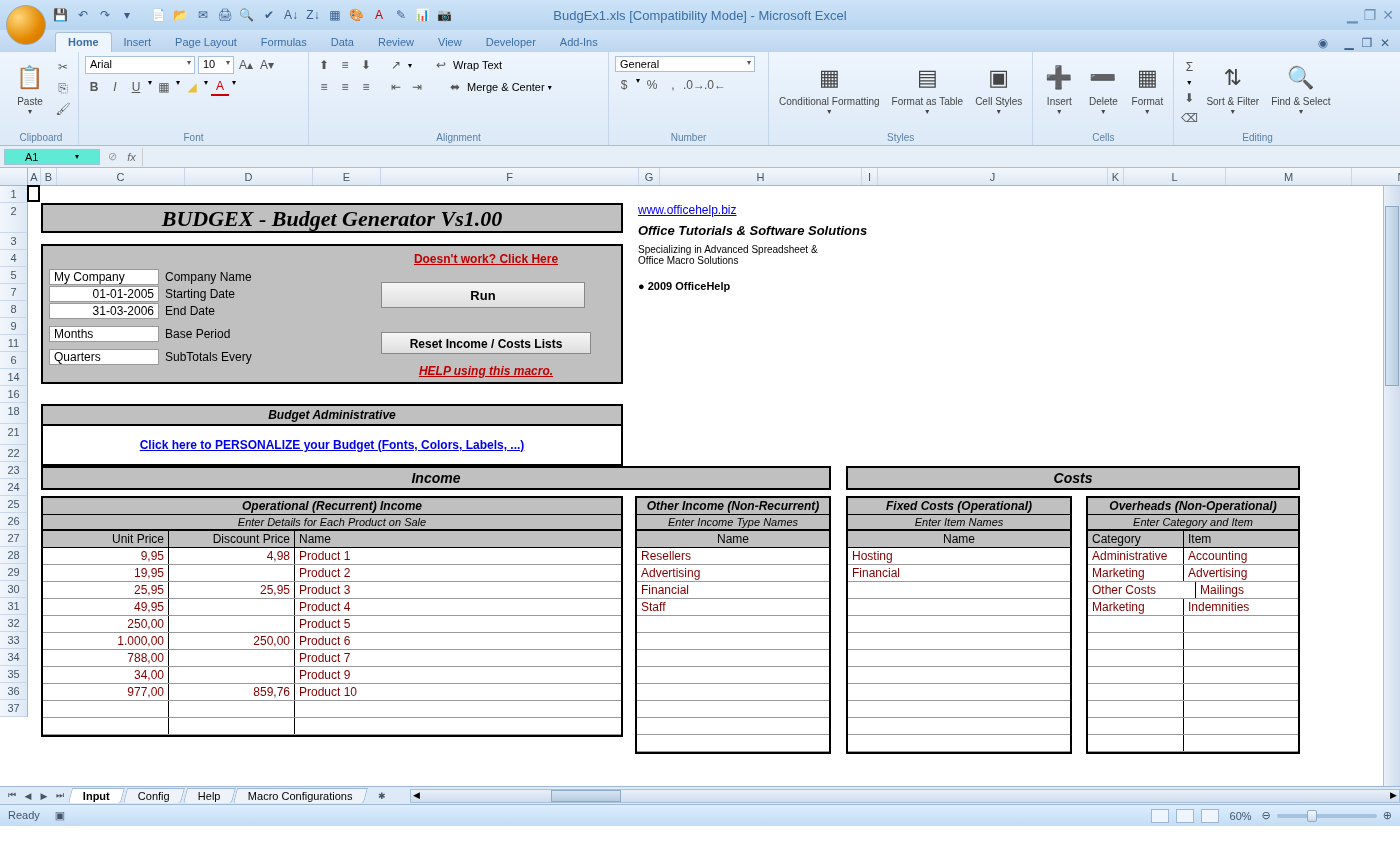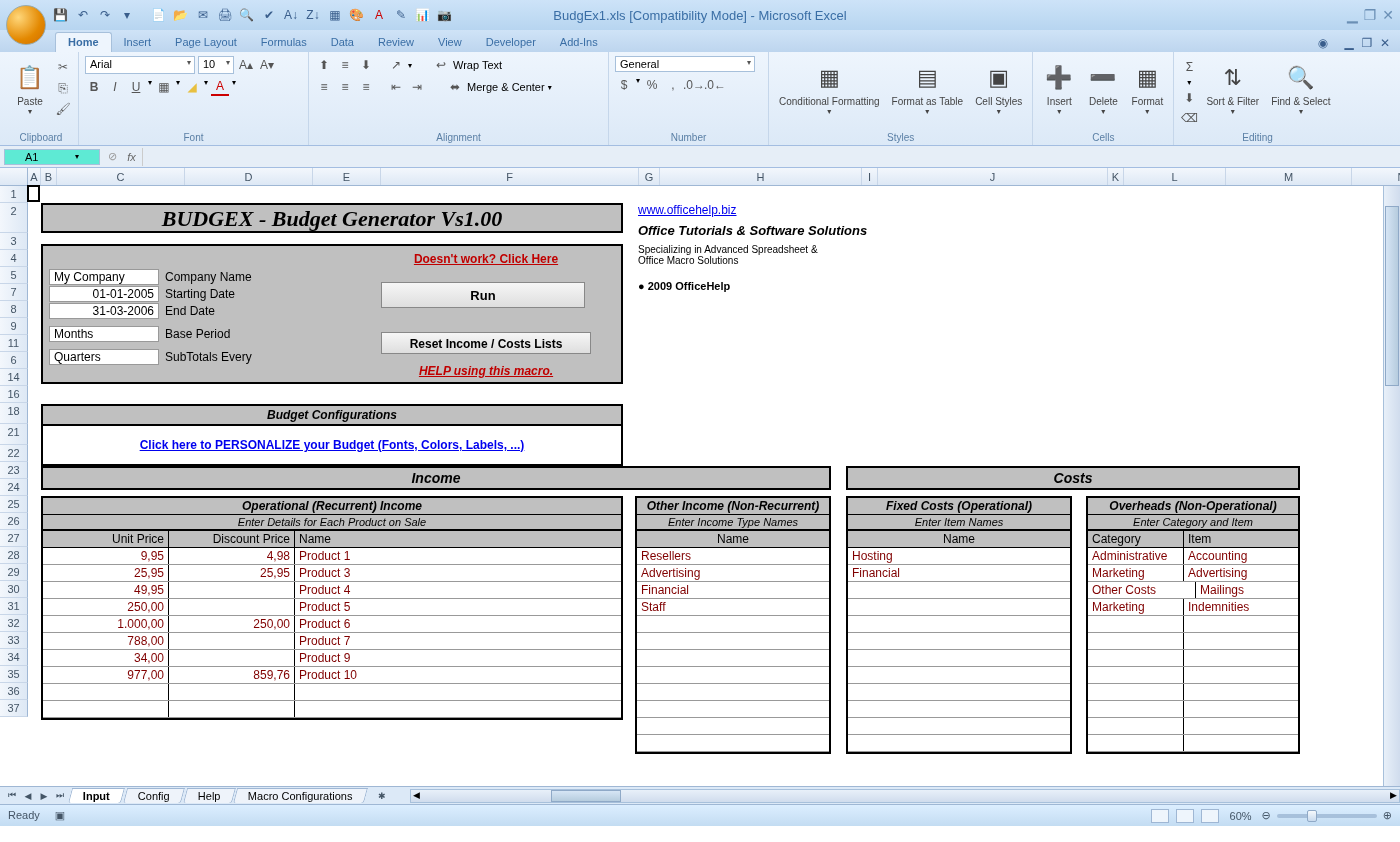--- a/index.html
+++ b/index.html
@@ -404,40 +404,45 @@
 
     <div class="ext-box">
       <a class="ext-link">www.officehelp.biz</a>
       <div class="ext-bold">Office Tutorials &amp; Software Solutions</div>
       <div class="ext-small">Specializing in Advanced Spreadsheet &amp;</div>
       <div class="ext-small" style="margin-top:0">Office Macro Solutions</div>
       <div class="ext-copy">● 2009 OfficeHelp</div>
     </div>
 
     <div class="pers-box">
-      <div class="pers-head">Budget Configurations</div>
+      <div class="pers-head">Budget Administrative</div>
       <div class="pers-link"><a>Click here to PERSONALIZE your Budget (Fonts, Colors, Labels, ...)</a></div>
     </div>
 
     <div class="sect-title" style="left:818px;top:280px;width:454px">Costs</div>
     <div class="sect-title" style="left:13px;top:280px;width:790px">Income</div>
 
     <div class="tbl" style="left:13px;top:310px;width:582px">
       <div class="tbl-head">Operational (Recurrent) Income</div>
       <div class="tbl-sub">Enter Details for Each Product on Sale</div>
       <div class="tbl-cols">
         <div style="width:126px;text-align:right">Unit Price</div>
         <div style="width:126px;text-align:right">Discount Price</div>
         <div style="flex:1">Name</div>
       </div>
       <div id="op-rows">
           <div class="tbl-row">
             <div class="num brown" style="width:126px">9,95</div>
             <div class="num brown" style="width:126px">4,98</div>
             <div class="brown" style="flex:1">Product 1</div>
+          </div>
+          <div class="tbl-row">
+            <div class="num brown" style="width:126px">19,95</div>
+            <div class="num brown" style="width:126px"></div>
+            <div class="brown" style="flex:1">Product 2</div>
           </div>
           <div class="tbl-row">
             <div class="num brown" style="width:126px">25,95</div>
             <div class="num brown" style="width:126px">25,95</div>
             <div class="brown" style="flex:1">Product 3</div>
           </div>
           <div class="tbl-row">
             <div class="num brown" style="width:126px">49,95</div>
             <div class="num brown" style="width:126px"></div>
             <div class="brown" style="flex:1">Product 4</div>

